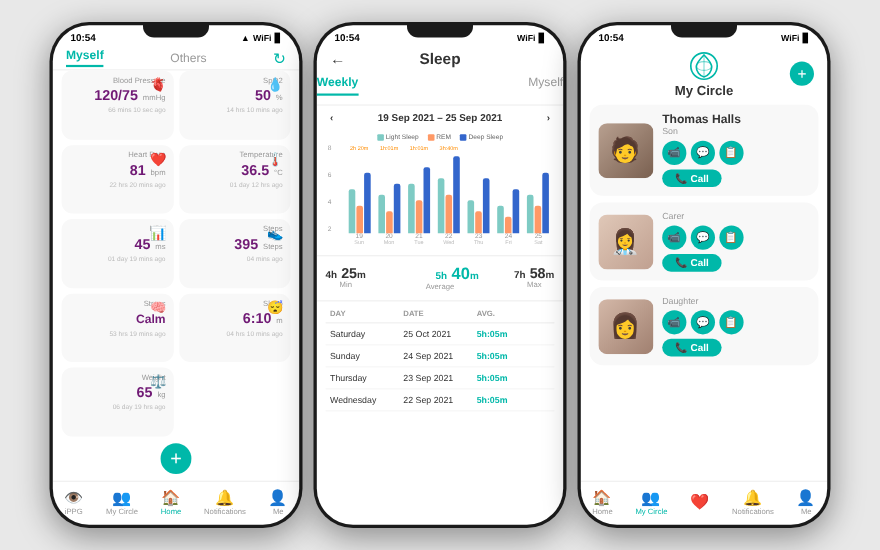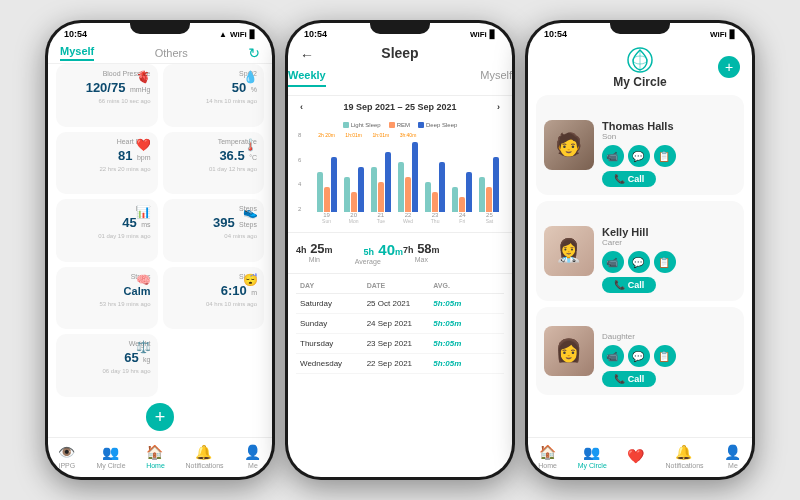--- a/index.html
+++ b/index.html
@@ -132,21 +132,21 @@
 
     .health-card-title {
       font-size: 7px;
       color: #999;
       margin-bottom: 1px;
     }
 
     .health-card-value {
       font-size: 13px;
       font-weight: 700;
-      color: #0c4a6e;
+      color: #701a75;
     }
 
     .health-card-unit {
       font-size: 7px;
       color: #999;
     }
 
     .health-card-time {
       font-size: 6px;
       color: #bbb;
@@ -310,21 +310,21 @@
       text-align: center;
     }
 
     .bar-sublabel {
       font-size: 5px;
       color: #bbb;
     }
 
     .sleep-stats {
       display: flex;
-      justify-content: flex-start;
+      justify-content: space-between;
       padding: 8px;
       border-top: 1px solid #eee;
       border-bottom: 1px solid #eee;
       flex-shrink: 0;
     }
 
     .stat-item {
       text-align: center;
     }
 
@@ -370,21 +370,20 @@
     }
 
     .td {
       font-size: 8px;
       color: #333;
     }
 
     .td-avg {
       color: #00b8a9;
       font-weight: 600;
-      font-style: italic;
     }
 
     
     .phone3-content {
       flex: 1;
       display: flex;
       flex-direction: column;
       overflow: hidden;
     }
 
@@ -435,21 +434,20 @@
       width: 50px;
       height: 50px;
       border-radius: 8px;
       object-fit: cover;
       flex-shrink: 0;
       overflow: hidden;
     }
 
     .circle-info {
       flex: 1;
-      margin-top: 17px;
     }
 
     .circle-name {
       font-size: 11px;
       font-weight: 700;
       color: #333;
     }
 
     .circle-role {
       font-size: 8px;
@@ -822,21 +820,20 @@
               </div>
               <button class="call-btn">📞 Call</button>
             </div>
           </div>
 
           <div class="circle-card">
             <div class="circle-avatar">
               <div style="background:linear-gradient(135deg,#e0c8b8,#c0a090);width:100%;height:100%;display:flex;align-items:center;justify-content:center;font-size:22px;">👩‍⚕️</div>
             </div>
             <div class="circle-info">
-              <div class="circle-name">Kelly Hill</div>
               <div class="circle-role">Carer</div>
               <div class="circle-actions">
                 <div class="action-btn">📹</div>
                 <div class="action-btn">💬</div>
                 <div class="action-btn">📋</div>
               </div>
               <button class="call-btn">📞 Call</button>
             </div>
           </div>
 

